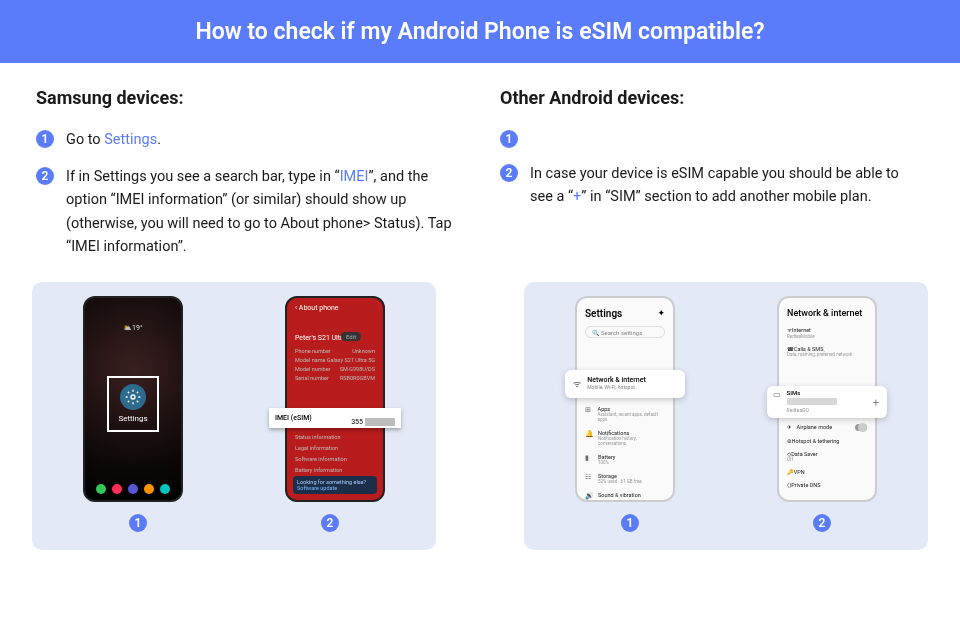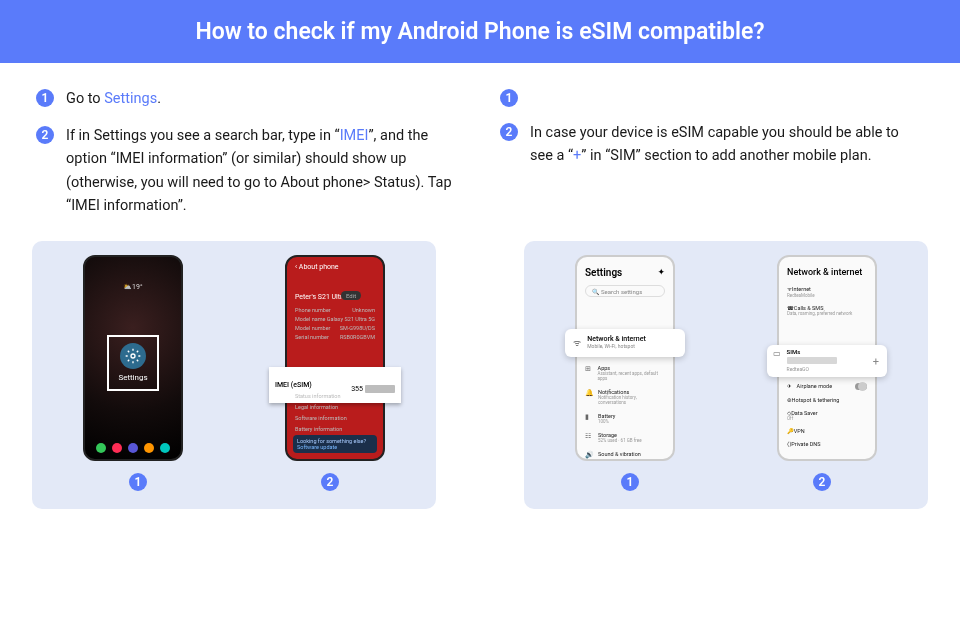--- a/index.html
+++ b/index.html
@@ -106,21 +106,21 @@
   .s1-dock { position:absolute; bottom:6px; left:0; right:0; display:flex; justify-content:center; gap:6px;}
   .s1-dock span { width:10px; height:10px; border-radius:50%; }
 
   
   .s2-top { position:absolute; top:6px; left:8px; color:#fff; font-size:7px; }
   .s2-device { position:absolute; top:36px; left:8px; color:#fff; font-size:7px;}
   .s2-edit { position:absolute; top:34px; left:54px; background:#333; color:#aaa; font-size:6px; padding:1px 5px; border-radius:6px;}
   .s2-rows { position:absolute; top:50px; left:8px; right:8px; color:#bbb; font-size:5.5px; display:flex; flex-direction:column; gap:3px;}
   .s2-row { display:flex; justify-content:space-between;}
   .s2-callout {
-    position:absolute; top:110px; left:-18px; right:-18px; height:36px;
+    position:absolute; top:110px; left:-18px; right:-18px; height:20px;
     background:#fff; display:flex; align-items:center; justify-content:space-between;
     padding:0 6px; font-size:7px; box-shadow:0 2px 4px rgba(0,0,0,.3);
   }
   .s2-callout .imei-num { background:#bdbdbd; width:30px; height:8px; border-radius:1px;}
   .s2-lower { position:absolute; top:136px; left:8px; right:8px; color:#bbb; font-size:5.5px; display:flex; flex-direction:column; gap:5px;}
   .s2-bottom { position:absolute; bottom:6px; left:6px; right:6px; background:#1b2f4a; color:#aaccff; font-size:5.5px; padding:3px 4px; border-radius:4px;}
 
   
   .o1-title { position:absolute; top:10px; left:8px; font-size:10px; font-weight:600;}
   .o1-icon { position:absolute; top:10px; right:8px; font-size:9px;}
@@ -160,38 +160,40 @@
 </head>
 <body>
 
 <div class="header">
   <span>How to check if my Android Phone is eSIM compatible?</span>
 </div>
 
 <div class="columns">
 
   <div class="col">
+    <div class="section-title">Samsung devices:</div>
 
     <div class="step">
       <div class="badge">1</div>
       <div class="step-text">
         <span>Go to </span><span class="hl">Settings</span><span>.</span>
       </div>
     </div>
 
     <div class="step">
       <div class="badge">2</div>
       <div class="step-text">
         <span>If in Settings you see a search bar, type in “</span><span class="hl">IMEI</span><span>”, and the option “IMEI information” (or similar) should show up (otherwise, you will need to go to About phone&gt; Status). Tap “IMEI information”.</span>
       </div>
     </div>
 
   </div>
 
   <div class="col">
+    <div class="section-title">Other Android devices:</div>
 
     <div class="step">
       <div class="badge">1</div>
     </div>
 
     <div class="step">
       <div class="badge">2</div>
       <div class="step-text">
         <span>In case your device is eSIM capable you should be able to see a “</span><span class="hl">+</span><span>” in “SIM” section to add another mobile plan.</span>
       </div>

